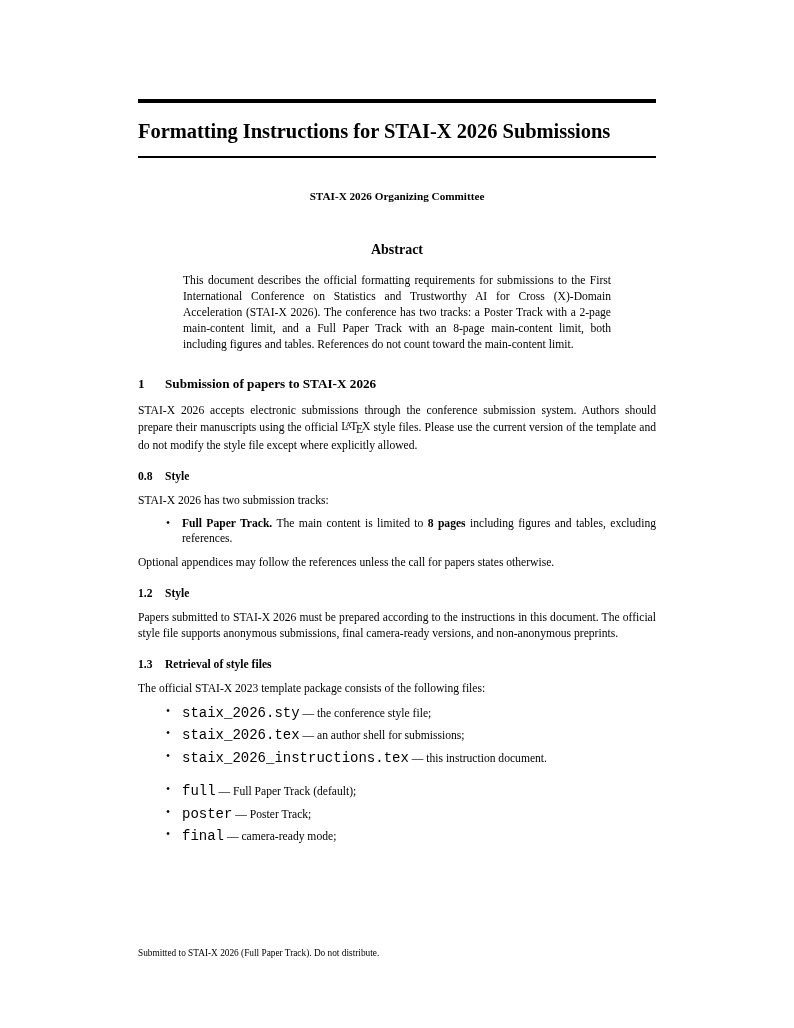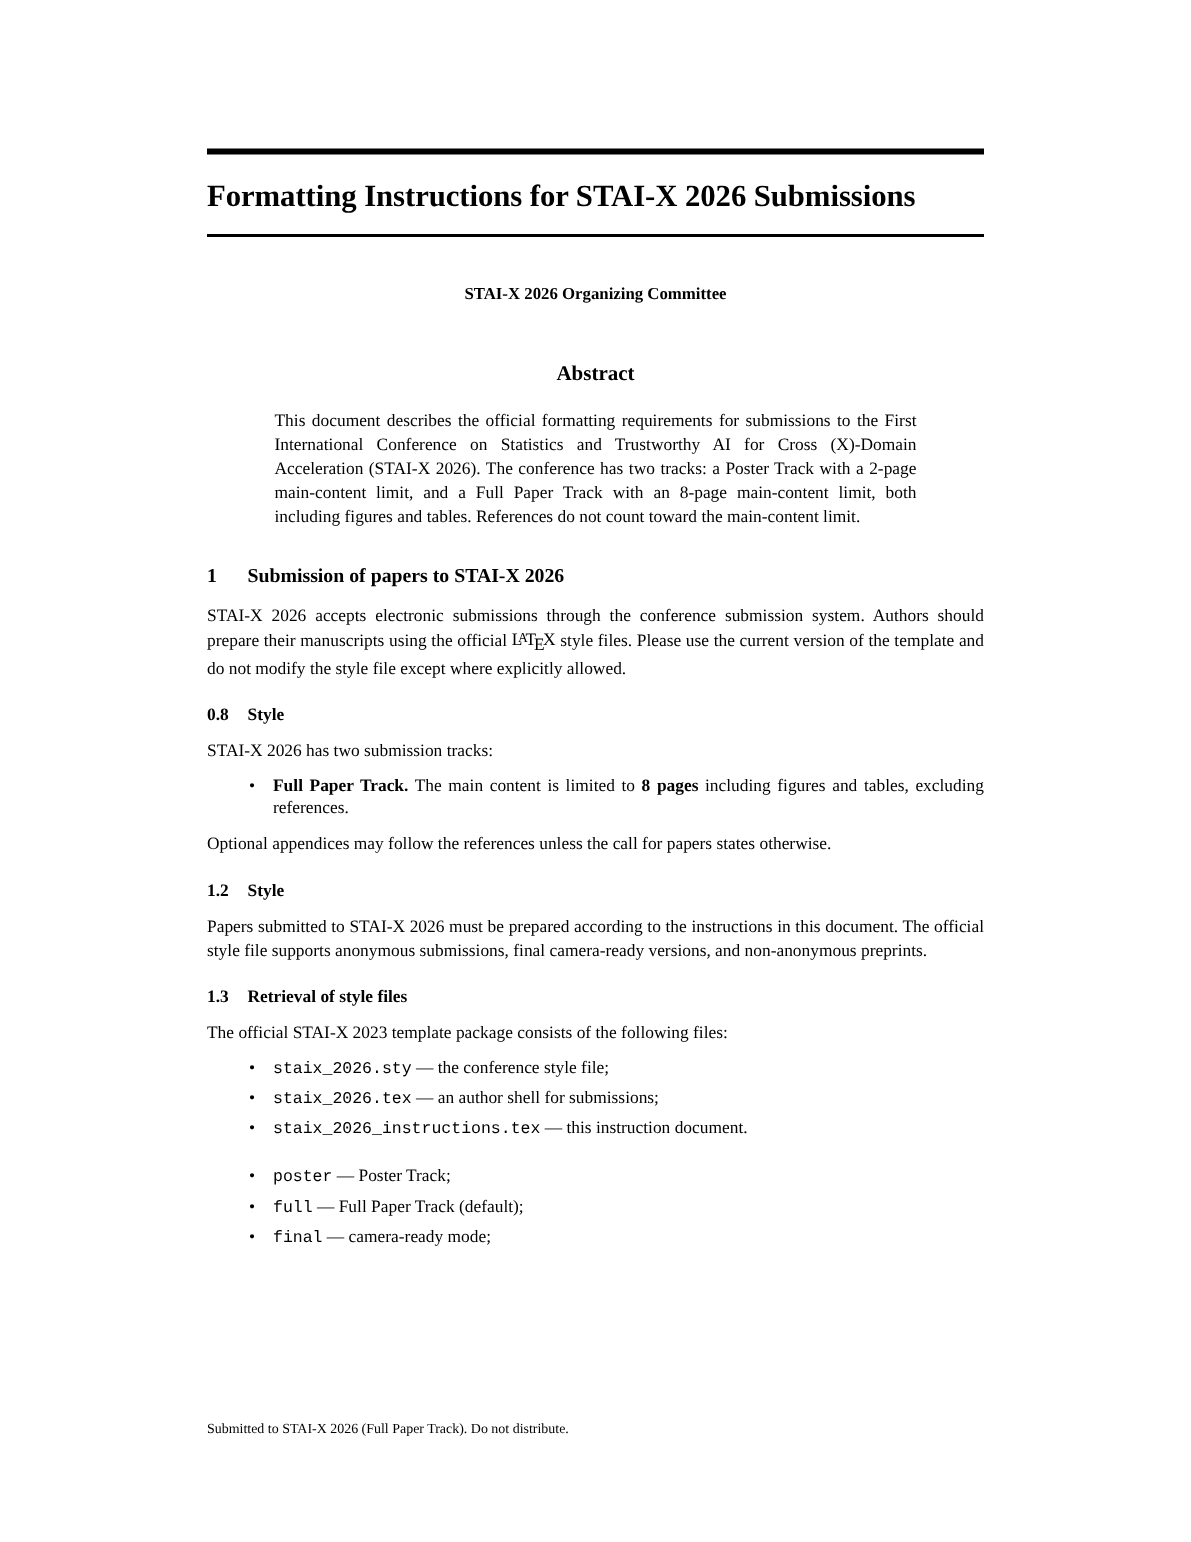--- a/index.html
+++ b/index.html
@@ -121,21 +121,21 @@
     position: absolute;
     left: -6px;
     top: 0;
     font-size: 11.6px;
   }
   ul.files > li { margin-bottom: 3.5px; }
   ul.opts > li { margin-bottom: 3.5px; }
 
   code, .mono {
     font-family: "Liberation Mono", "DejaVu Sans Mono", monospace;
-    font-size: 11px;
+    font-size: 14px;
   }
   b, strong { font-weight: bold; }
 
   
   .latex { white-space: nowrap; }
   .latex .a {
     font-size: 0.78em;
     vertical-align: 0.28em;
     margin-left: -0.33em;
     margin-right: -0.17em;
@@ -210,20 +210,20 @@
   <div class="sp-list-top"></div>
   <ul class="items files">
     <li><code class="mono">staix_2026.sty</code><span> — the conference style file;</span></li>
     <li><code class="mono">staix_2026.tex</code><span> — an author shell for submissions;</span></li>
     <li><code class="mono">staix_2026_instructions.tex</code><span> — this instruction document.</span></li>
   </ul>
   <div class="sp-list-bot"></div>
 
   <div class="sp-list-top"></div>
   <ul class="items opts">
+    <li><code class="mono">full</code><span> — Full Paper Track (default);</span></li>
     <li><code class="mono">poster</code><span> — Poster Track;</span></li>
-    <li><code class="mono">full</code><span> — Full Paper Track (default);</span></li>
     <li><code class="mono">final</code><span> — camera-ready mode;</span></li>
   </ul>
 
 </div>
 
 <div class="footer">Submitted to  STAI-X 2026 (Full Paper Track). Do not distribute.</div>
 
 </body></html>

